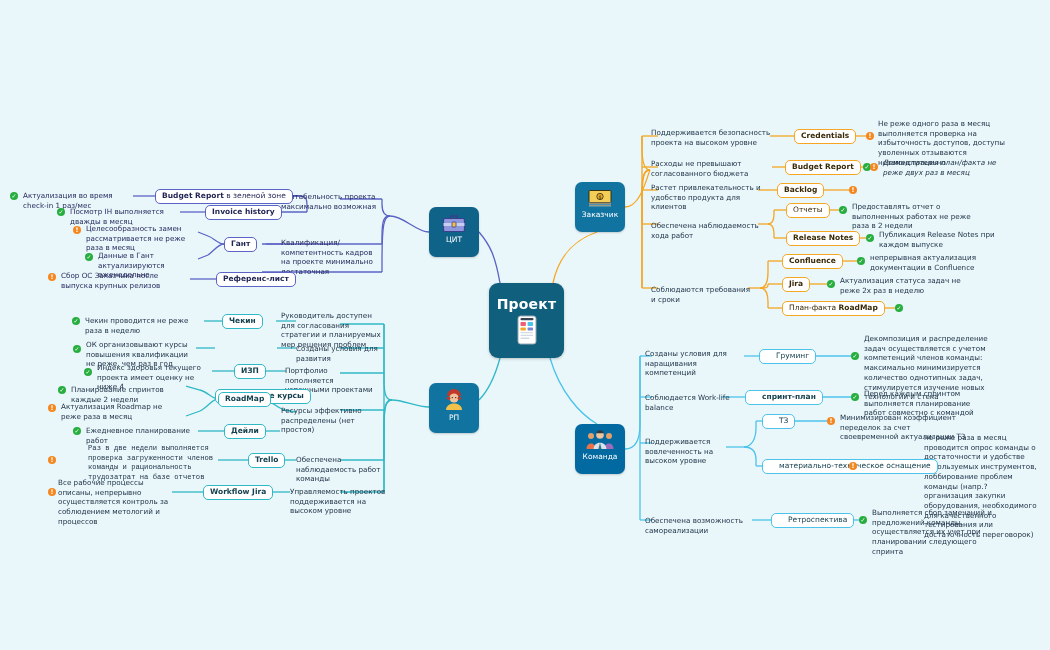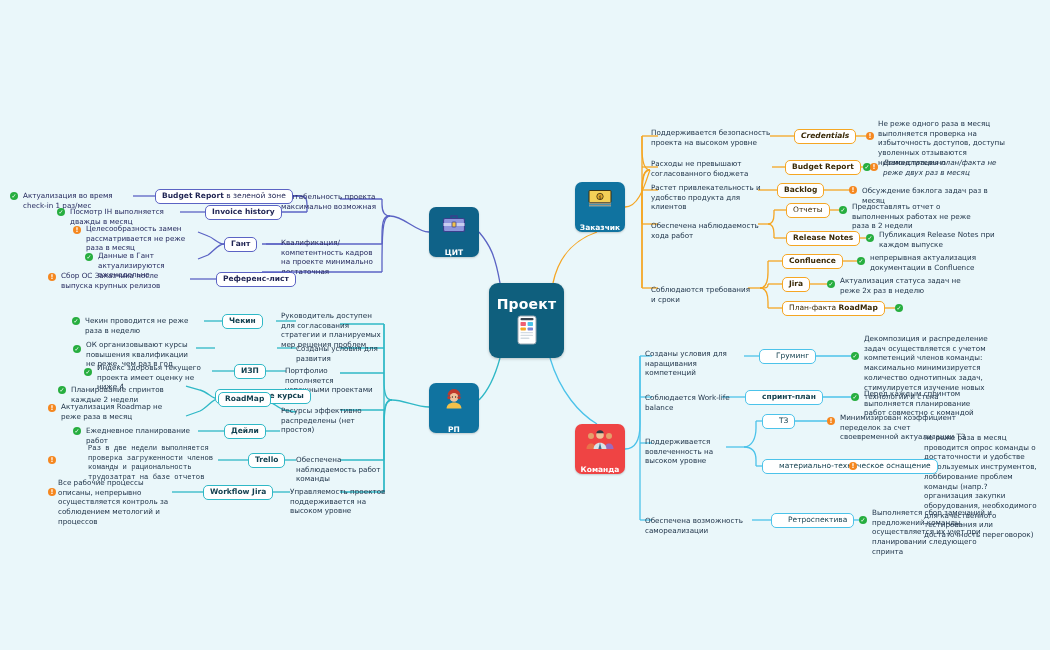--- a/index.html
+++ b/index.html
@@ -45,27 +45,27 @@
     width: 50px; height: 50px;
     border-radius: 7px;
     display: flex; flex-direction: column;
     align-items: center; justify-content: flex-start;
     padding-top: 6px;
     color: #ffffff;
     box-shadow: 0 1px 2px rgba(0,0,0,.18);
     z-index: 6;
   }
   .branch-node .bn-label {
-    font-size: 7.5px; font-weight: bold; margin-top: 16px;
+    font-size: 7.5px; font-weight: normal; margin-top: 3px;
     text-align: right; line-height: 1;
   }
   .bn-cit    { left: 429px; top: 207px; background:#0f6288; }
   .bn-zak    { left: 575px; top: 182px; background:#1073a0; }
   .bn-rp     { left: 429px; top: 383px; background:#1073a0; }
-  .bn-komanda{ left: 575px; top: 424px; background:#ef4444; }
+  .bn-komanda{ left: 575px; top: 424px; background:#0369a1; }
 
   
   .pill {
     position: absolute;
     background: #ffffff;
     border: 1.2px solid #2fb8c6;
     border-radius: 5px;
     padding: 2px 6px;
     font-size: 7.5px;
     color: #14404f;
@@ -386,21 +386,21 @@
   <div class="txt" style="left:281px; top:406px; width:100px;">Ресурсы эффективно распределены (нет простоя)</div>
   <div class="txt" style="left:296px; top:455px; width:90px;">Обеспечена наблюдаемость работ команды</div>
   <div class="txt" style="left:290px; top:487px; width:96px;">Управляемость проектов поддерживается на высоком уровне</div>
 
   <div class="txt" style="left:651px; top:128px; width:122px;">Поддерживается безопасность проекта на высоком уровне</div>
   <div class="txt" style="left:651px; top:159px; width:118px;">Расходы не превышают согласованного бюджета</div>
   <div class="txt" style="left:651px; top:183px; width:112px;">Растет привлекательность и удобство продукта для клиентов</div>
   <div class="txt" style="left:651px; top:221px; width:118px;">Обеспечена наблюдаемость хода работ</div>
   <div class="txt" style="left:651px; top:285px; width:104px;">Соблюдаются требования и сроки</div>
 
-  <div class="pill orange" style="left:794px; top:129px;font-style:italic;">
+  <div class="pill orange" style="left:794px; top:129px;">
     <b>Credentials</b>
   </div>
   <div class="pill orange" style="left:785px; top:160px;">
     <b>Budget Report</b>
   </div>
   <div class="pill orange" style="left:777px; top:183px;">
     <b>Backlog</b>
   </div>
   <div class="pill orange" style="left:786px; top:203px;">
     <span>Отчеты</span>
@@ -419,21 +419,20 @@
   </div>
 
   <div class="dot orange" style="left:866px; top:132px;"></div>
   <div class="txt" style="left:878px; top:119px; width:132px;">Не реже одного раза в месяц выполняется проверка на избыточность доступов, доступы уволенных отзываются незамедлительно</div>
 
   <div class="dot green" style="left:863px; top:163px;"></div>
   <div class="dot orange" style="left:870px; top:163px;"></div>
   <div class="txt italic" style="left:883px; top:158px; width:128px;">Демонстрация план/факта не реже двух раз в месяц</div>
 
   <div class="dot orange" style="left:849px; top:186px;"></div>
-  <div class="txt" style="left:862px; top:186px; width:146px;">Обсуждение бэклога задач раз в месяц</div>
 
   <div class="dot green" style="left:839px; top:206px;"></div>
   <div class="txt" style="left:852px; top:202px; width:130px;">Предоставлять отчет о выполненных работах не реже раза в 2 недели</div>
 
   <div class="dot green" style="left:866px; top:234px;"></div>
   <div class="txt" style="left:879px; top:230px; width:126px;">Публикация Release Notes при каждом выпуске</div>
 
   <div class="dot green" style="left:857px; top:257px;"></div>
   <div class="txt" style="left:870px; top:253px; width:136px;">непрерывная актуализация документации в Confluence</div>
 

